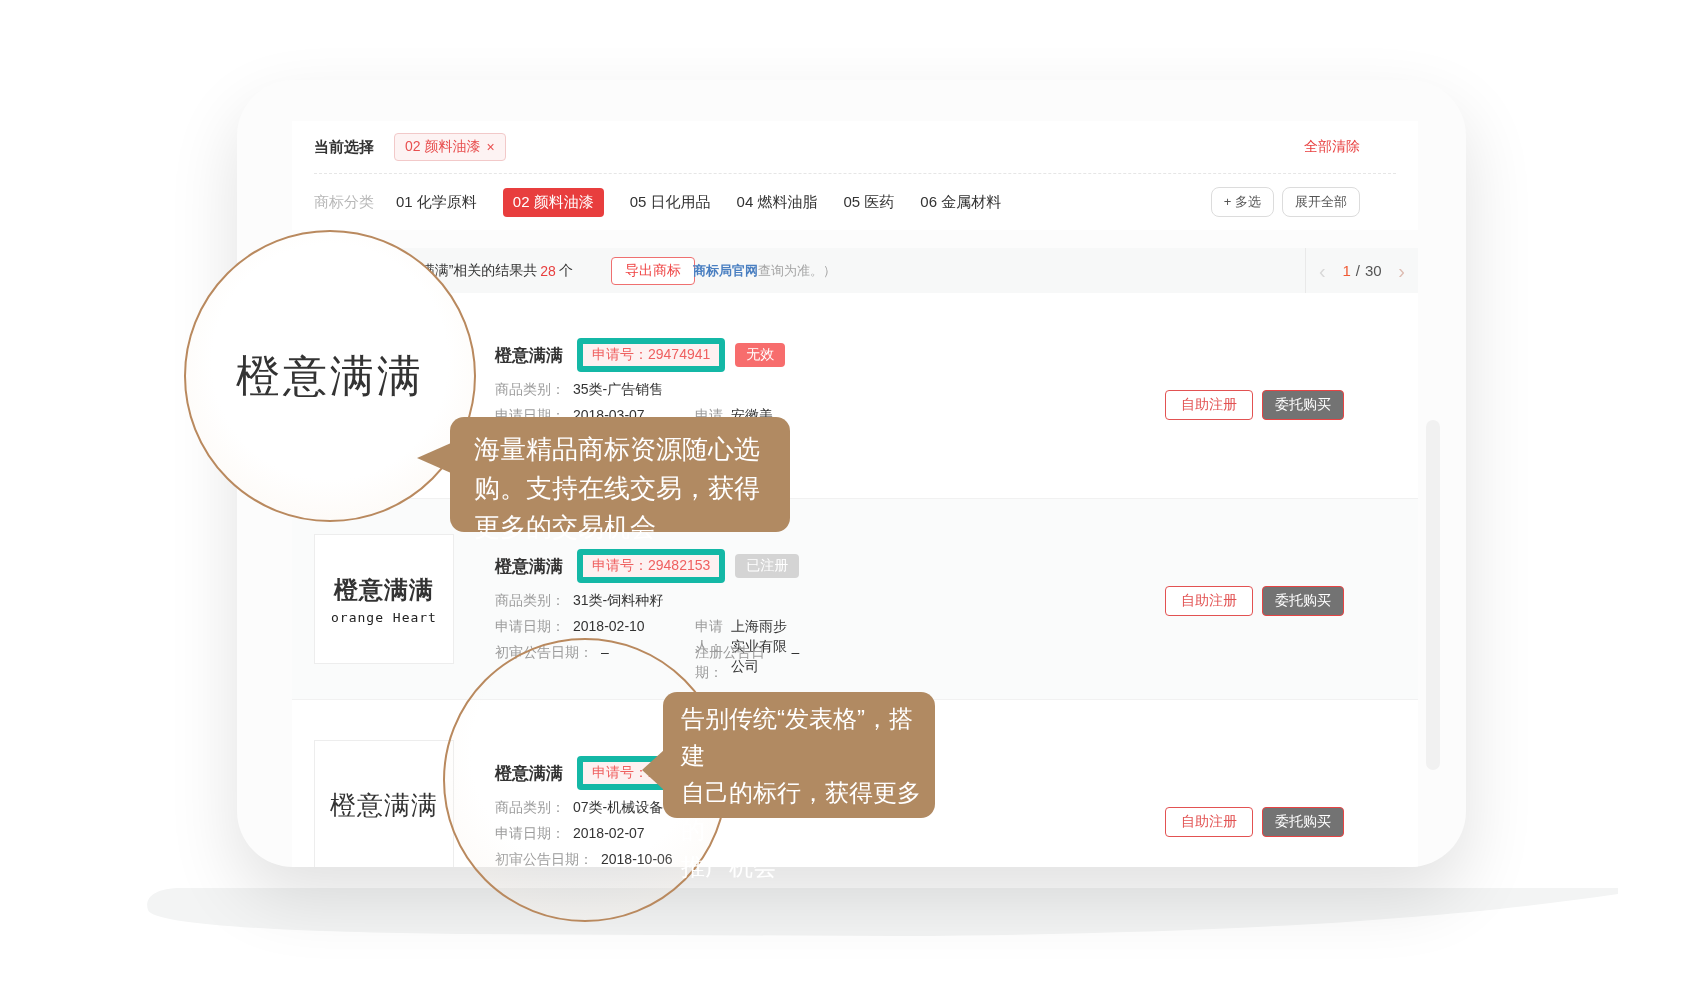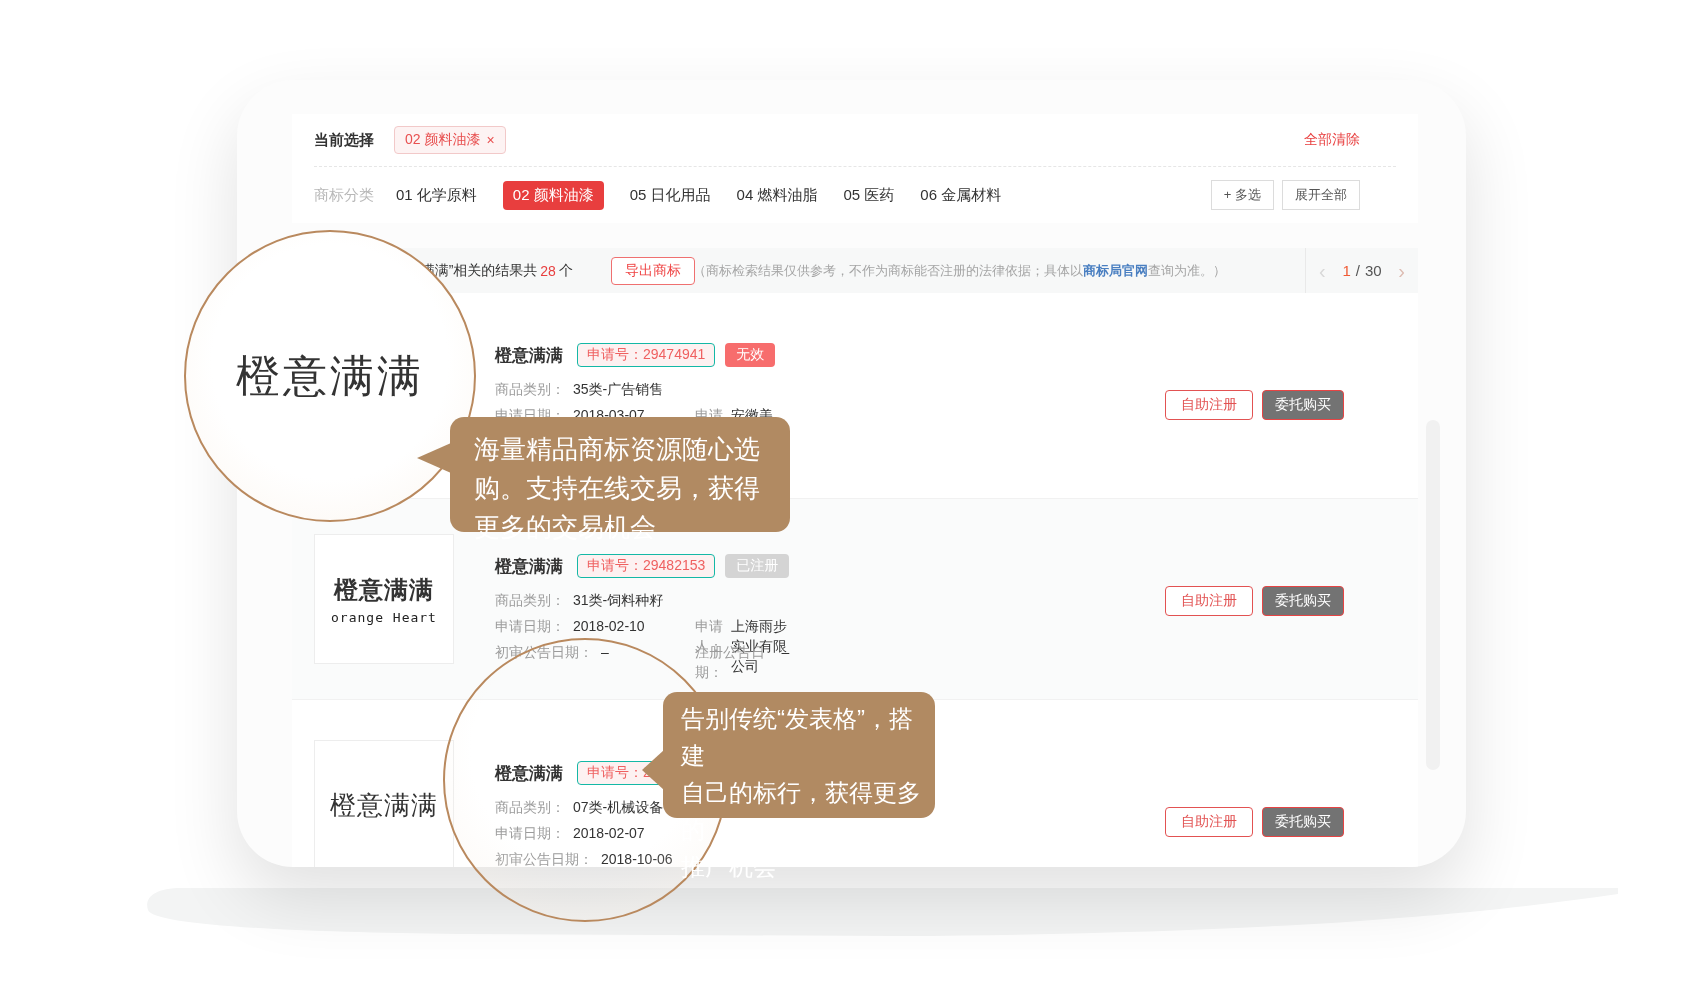--- a/index.html
+++ b/index.html
@@ -8,37 +8,37 @@
 
   
   .base{position:absolute;left:140px;top:882px;width:1500px;height:62px;}
 
   
   .window{position:absolute;left:237px;top:80px;width:1229px;height:787px;background:#fcfcfc;
           border-radius:56px;box-shadow:0 30px 70px rgba(0,0,0,.12);overflow:hidden;}
   .card{position:absolute;background:#fff;}
 
   
-  .filter-card{left:55px;top:34px;width:1126px;height:109px;}
+  .filter-card{left:55px;top:41px;width:1126px;height:109px;}
   .filter-row1{display:flex;align-items:center;height:52px;padding:0 58px 0 22px;box-sizing:border-box;}
   .filter-row1 .lbl-strong{font-size:15px;font-weight:bold;color:#333;}
   .sel-tag{margin-left:20px;display:inline-flex;align-items:center;gap:6px;border:1px solid #f2c9c9;
            background:#fdf3f3;color:#e85050;font-size:14px;padding:4px 10px;border-radius:4px;}
   .sel-tag .x{color:#e85050;font-size:14px;cursor:pointer;}
   .clear-all{margin-left:auto;color:#e83e3e;font-size:14px;cursor:pointer;}
   .dash-div{position:absolute;left:22px;right:22px;top:52px;border-top:1px dashed #e6e6e6;}
   .filter-row2{position:absolute;top:53px;left:0;right:0;height:56px;display:flex;align-items:center;
                padding:0 58px 0 22px;box-sizing:border-box;}
   .cat-lbl{color:#b8b8b8;font-size:15px;margin-right:22px;}
   .cats{display:flex;align-items:center;gap:26px;font-size:15px;color:#333;}
   .cat{cursor:pointer;}
   .cat.chip{background:#e83e3e;color:#fff;padding:5px 10px;border-radius:4px;}
   .f-btns{margin-left:auto;display:flex;gap:8px;}
   .ghost-btn{border:1px solid #dcdcdc;background:#fff;color:#555;font-size:13px;padding:5px 12px;
-             border-radius:0;cursor:pointer;}
+             border-radius:8px;cursor:pointer;}
 
   
   .results-card{left:55px;top:168px;width:1126px;height:700px;}
   .results-header{position:relative;height:45px;background:#f7f8f8;}
   .summary{position:absolute;left:54px;top:0;height:45px;display:flex;align-items:center;font-size:14px;color:#333;}
   .summary .cnt{color:#e83e3e;margin:0 3px;}
   .export-btn{position:absolute;left:319px;top:9px;border:1px solid #ef7070;color:#ef4444;background:#fff;
               font-size:14px;padding:4px 13px;border-radius:4px;cursor:pointer;}
   .disclaimer{position:absolute;left:401px;top:0;height:45px;display:flex;align-items:center;
               font-size:13px;color:#a5a5a5;}
@@ -63,21 +63,21 @@
   .thumb .t1{font-size:26px;color:#333;letter-spacing:1px;}
   .thumb .t1.serif{font-family:"DejaVu Serif","Liberation Serif",serif;font-size:24px;font-weight:600;}
   .thumb .t2{font-family:"DejaVu Sans Mono","Liberation Mono",monospace;font-size:13px;font-weight:normal;
              color:#222;margin-top:4px;letter-spacing:1px;}
   .info{position:absolute;left:203px;}
   .row-0 .info{top:50px;}
   .row-1 .info{top:55px;}
   .row-2 .info{top:61px;}
   .title-line{display:flex;align-items:center;height:24px;}
   .tm-name{font-size:17px;font-weight:bold;color:#333;}
-  .no-tag{margin-left:14px;display:inline-flex;border:1px solid #14b8a6;background:#fdf1f1;color:#ef6060;
+  .no-tag{margin-left:14px;display:inline-flex;border:6px solid #14b8a6;background:#fdf1f1;color:#ef6060;
           font-size:14px;padding:2px 9px;border-radius:4px;white-space:nowrap;}
   .badge{margin-left:10px;color:#fff;font-size:14px;padding:3px 11px;border-radius:4px;}
   .badge.danger{background:#f76d6d;}
   .badge.gray{background:#d4d4d4;}
   .line{position:relative;display:flex;height:20px;line-height:20px;font-size:14px;}
   .line.m1{margin-top:12px;}
   .line.m2{margin-top:6px;}
   .lbl{color:#9b9b9b;}
   .val{color:#333;margin-left:8px;}
   .col2{position:absolute;left:200px;display:flex;}
@@ -151,21 +151,20 @@
 
     <div class="card results-card">
       <div class="results-header">
         <div class="summary">
           <span>检索到“橙意满满”相关的结果共</span>
           <span class="cnt">28</span>
           <span>个</span>
         </div>
         <button class="export-btn">导出商标</button>
         <div class="disclaimer">
-          <span>（商标检索结果仅供参考，不作为商标能否注册的法律依据；具体以</span>
             <span class="lnk">商标局官网</span>
             <span>查询为准。）</span>
         </div>
         <div class="pager">
           <span class="chev">‹</span>
           <span class="nums">
             <span class="cur">1</span>
             <span>/</span>
             <span>30</span>
           </span>

